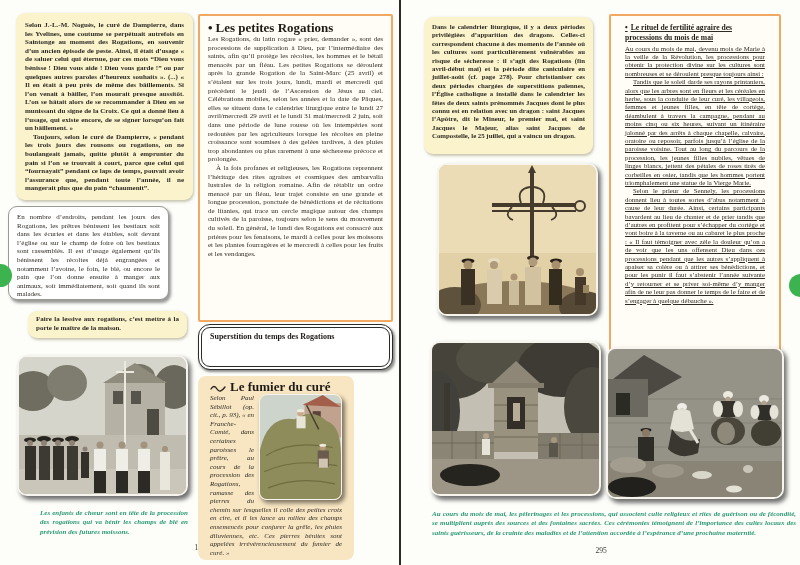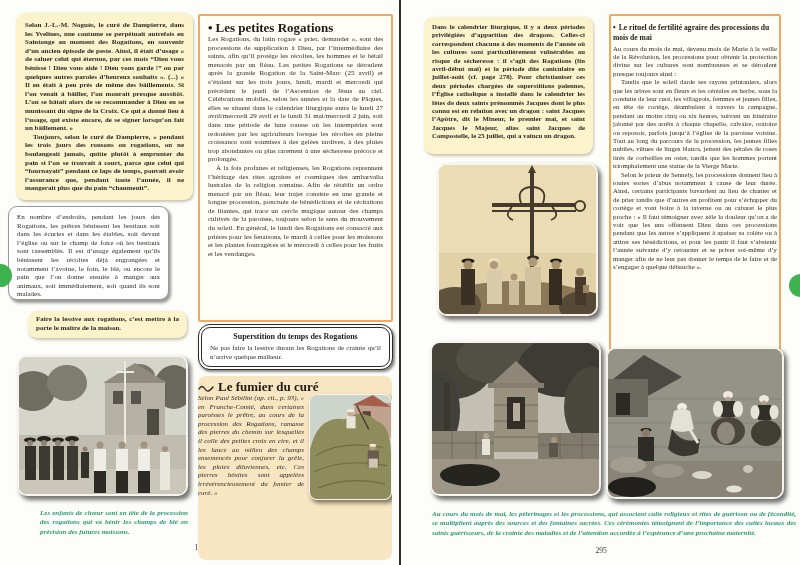--- a/index.html
+++ b/index.html
@@ -12,21 +12,21 @@
   .cream { background:#faf3cc; border-radius:9px; box-shadow:1px 1.5px 2.5px rgba(110,100,50,.35);font-weight:bold; }
   .whitebox { background:#ffffff; border:1px solid #9a9a94; border-radius:9px; box-shadow:2px 2.5px 3px rgba(0,0,0,.4); }
   .orangebox { background:#fffdf6; border:2px solid #f1a863; border-radius:2px; }
   .doublebox { background:#ffffff; border:4px double #2b2b28; border-radius:12px; box-shadow:1.5px 2px 2.5px rgba(0,0,0,.45); }
   .tanbox { background:#f8e6c2; border-radius:8px; }
 
   .body { font-size:7px; line-height:8.6px; text-align:justify; hyphens:auto; -webkit-hyphens:auto; }
   .indent { text-indent:8px; }
   .italic { font-style:italic; }
   .boxtitle { font-size:13px; font-weight:bold; color:#1f1b16; line-height:9.5px; margin-bottom:2.5px; }
-  .centertitle { font-size:8px; font-weight:bold; text-align:center; margin-bottom:3px; color:#1f1b16; }
+  .centertitle { font-size:8px; font-weight:bold; text-align:left; margin-bottom:3px; color:#1f1b16; }
 
   .caption { font-size:7px; line-height:9.4px; font-style:italic; font-weight:bold; color:#2d9a74; text-align:justify; }
   .pagenum { position:absolute; font-size:7.5px; color:#3a362f; text-align:center; }
 
   .photo { position:absolute; border-radius:10px; overflow:hidden; border:2px solid #f6f4ec;
            box-shadow:3px 3.5px 4.5px rgba(0,0,0,.55); background:#ccc; }
   .photo svg { display:block; width:100%; height:100%; }
   .photo-inline { float:right; width:83px; height:106px; margin:0 0 3px 5px; border-radius:8px; overflow:hidden;
                   border:1.5px solid #f6f4ec; box-shadow:2.5px 3px 4px rgba(0,0,0,.5); }
   .photo-inline svg { display:block; width:100%; height:100%; }
@@ -113,24 +113,23 @@
     <div class="pagenum" style="left:0; top:543px; width:400px;">198</div>
 
     <div class="box orangebox" style="left:198px; top:14px; width:195px; height:308px; padding:7px 8px;">
       <h3 class="boxtitle"><span class="bullet">•</span><span>Les petites Rogations</span></h3>
       <p class="body">Les Rogations, du latin rogare « prier, demander », sont des processions de supplication à Dieu, par l’intermédiaire des saints, afin qu’il protège les récoltes, les hommes et le bétail menacés par un fléau. Les petites Rogations se déroulent après la grande Rogation de la Saint-Marc (25 avril) et s’étalent sur les trois jours, lundi, mardi et mercredi qui précèdent le jeudi de l’Ascension de Jésus au ciel. Célébrations mobiles, selon les années et la date de Pâques, elles se situent dans le calendrier liturgique entre le lundi 27 avril/mercredi 29 avril et le lundi 31 mai/mercredi 2 juin, soit dans une période de lune rousse où les intempéries sont redoutées par les agriculteurs lorsque les récoltes en pleine croissance sont soumises à des gelées tardives, à des pluies trop abondantes ou plus rarement à une sécheresse précoce et prolongée.</p>
       <p class="body indent">À la fois profanes et religieuses, les Rogations reprennent l’héritage des rites agraires et cosmiques des ambarvalia lustrales de la religion romaine. Afin de rétablir un ordre menacé par un fléau, leur trajet consiste en une grande et longue procession, ponctuée de bénédictions et de récitations de litanies, qui trace un cercle magique autour des champs cultivés de la paroisse, toujours selon le sens du mouvement du soleil. En général, le lundi des Rogations est consacré aux prières pour les fenaisons, le mardi à celles pour les moissons et les plantes fourragères et le mercredi à celles pour les fruits et les vendanges.</p>
     </div>
 
     <div class="box doublebox" style="left:198px; top:324px; width:195px; height:46px; padding:4px 8px;">
       <h4 class="centertitle">Superstition du temps des Rogations</h4>
-      <p class="body">Ne pas faire la lessive durant les Rogations de crainte qu’il n’arrive quelque malheur.</p>
-    </div>
-
-    <div class="box tanbox" style="left:198px; top:376px; width:194px; height:184px; padding:6px 0;">
+    </div>
+
+    <div class="box tanbox" style="left:198px; top:376px; width:156px; height:184px; padding:6px 12px;">
       <h4 class="boxtitle">
         <svg class="squiggle" width="16" height="7" viewBox="0 0 16 7">
           <path d="M1,4 q3,-5 6,0 q3,5 8,-2" fill="none" stroke="#2b2620" stroke-width="1.4" stroke-linecap="round"></path>
         </svg><span>Le fumier du curé</span>
       </h4>
       <figure class="photo-inline">
         <svg viewBox="0 0 80 103" preserveAspectRatio="none">
           <rect width="80" height="103" fill="#ccd4cb"></rect>
           <rect x="44" y="8" width="36" height="34" fill="#c0a28f"></rect>
           <polygon points="42,10 62,0 80,12" fill="#a35f4a"></polygon>
@@ -218,21 +217,21 @@
         <path d="M0,100 h62 M106,102 h61 M20,88 v32 M44,88 v32 M128,90 v28 M150,90 v28" stroke="#6e6859" stroke-width="1"></path>
         <rect x="0" y="116" width="167" height="35" fill="#9d9585"></rect>
         <ellipse cx="38" cy="132" rx="30" ry="11" fill="#26241f"></ellipse>
         <circle cx="54" cy="93" r="3" fill="#b3a38c"></circle>
           <rect x="50" y="96" width="8" height="16" fill="#e6e3d8"></rect>
         <circle cx="122" cy="97" r="3" fill="#a6977f"></circle>
           <rect x="117" y="100" width="9" height="14" fill="#5a564c"></rect>
       </svg>
     </figure>
 
-    <div class="box orangebox" style="left:609px; top:14px; width:172px; height:406px; padding:7px 2px;">
+    <div class="box orangebox" style="left:609px; top:14px; width:172px; height:406px; padding:7px 14px;text-decoration:underline;">
       <h3 class="boxtitle" style="font-size:7.6px;"><span class="bullet">•</span><span>Le rituel de fertilité agraire des processions du mois de mai</span></h3>
       <p class="body" style="font-size:6.8px; line-height:8.4px;">Au cours du mois de mai, devenu mois de Marie à la veille de la Révolution, les processions pour obtenir la protection divine sur les cultures sont nombreuses et se déroulent presque toujours ainsi :</p>
       <p class="body indent" style="font-size:6.8px; line-height:8.4px;">Tandis que le soleil darde ses rayons printaniers, alors que les arbres sont en fleurs et les céréales en herbe, sous la conduite de leur curé, les villageois, femmes et jeunes filles, en tête de cortège, déambulent à travers la campagne, pendant au moins cinq ou six heures, suivant un itinéraire jalonné par des arrêts à chaque chapelle, calvaire, oratoire ou reposoir, parfois jusqu’à l’église de la paroisse voisine. Tout au long du parcours de la procession, les jeunes filles nubiles, vêtues de linges blancs, jettent des pétales de roses tirés de corbeilles en osier, tandis que les hommes portent triomphalement une statue de la Vierge Marie.</p>
       <p class="body indent" style="font-size:6.8px; line-height:8.4px;">Selon le prieur de Sennely, les processions donnent lieu à toutes sortes d’abus notamment à cause de leur durée. Ainsi, certains participants bavardent au lieu de chanter et de prier tandis que d’autres en profitent pour s’échapper du cortège et vont boire à la taverne ou au cabaret le plus proche : « Il faut témoigner avec zèle la douleur qu’on a de voir que les uns offensent Dieu dans ces processions pendant que les autres s’appliquent à apaiser sa colère ou à attirer ses bénédictions, et pour les punir il faut s’abstenir l’année suivante d’y retourner et se priver soi-même d’y manger afin de ne leur pas donner le temps de le faire et de s’engager à quelque débauche ».</p>
     </div>
 
     <figure class="photo" style="left:606px; top:347px; width:178px; height:152px;">
       <svg viewBox="0 0 174 148" preserveAspectRatio="none">
         <rect width="174" height="148" fill="#959388"></rect>
         <path d="M0,50 h174 M0,74 h174 M0,98 h174" stroke="#87857a" stroke-width="2" opacity="0.5"></path>

